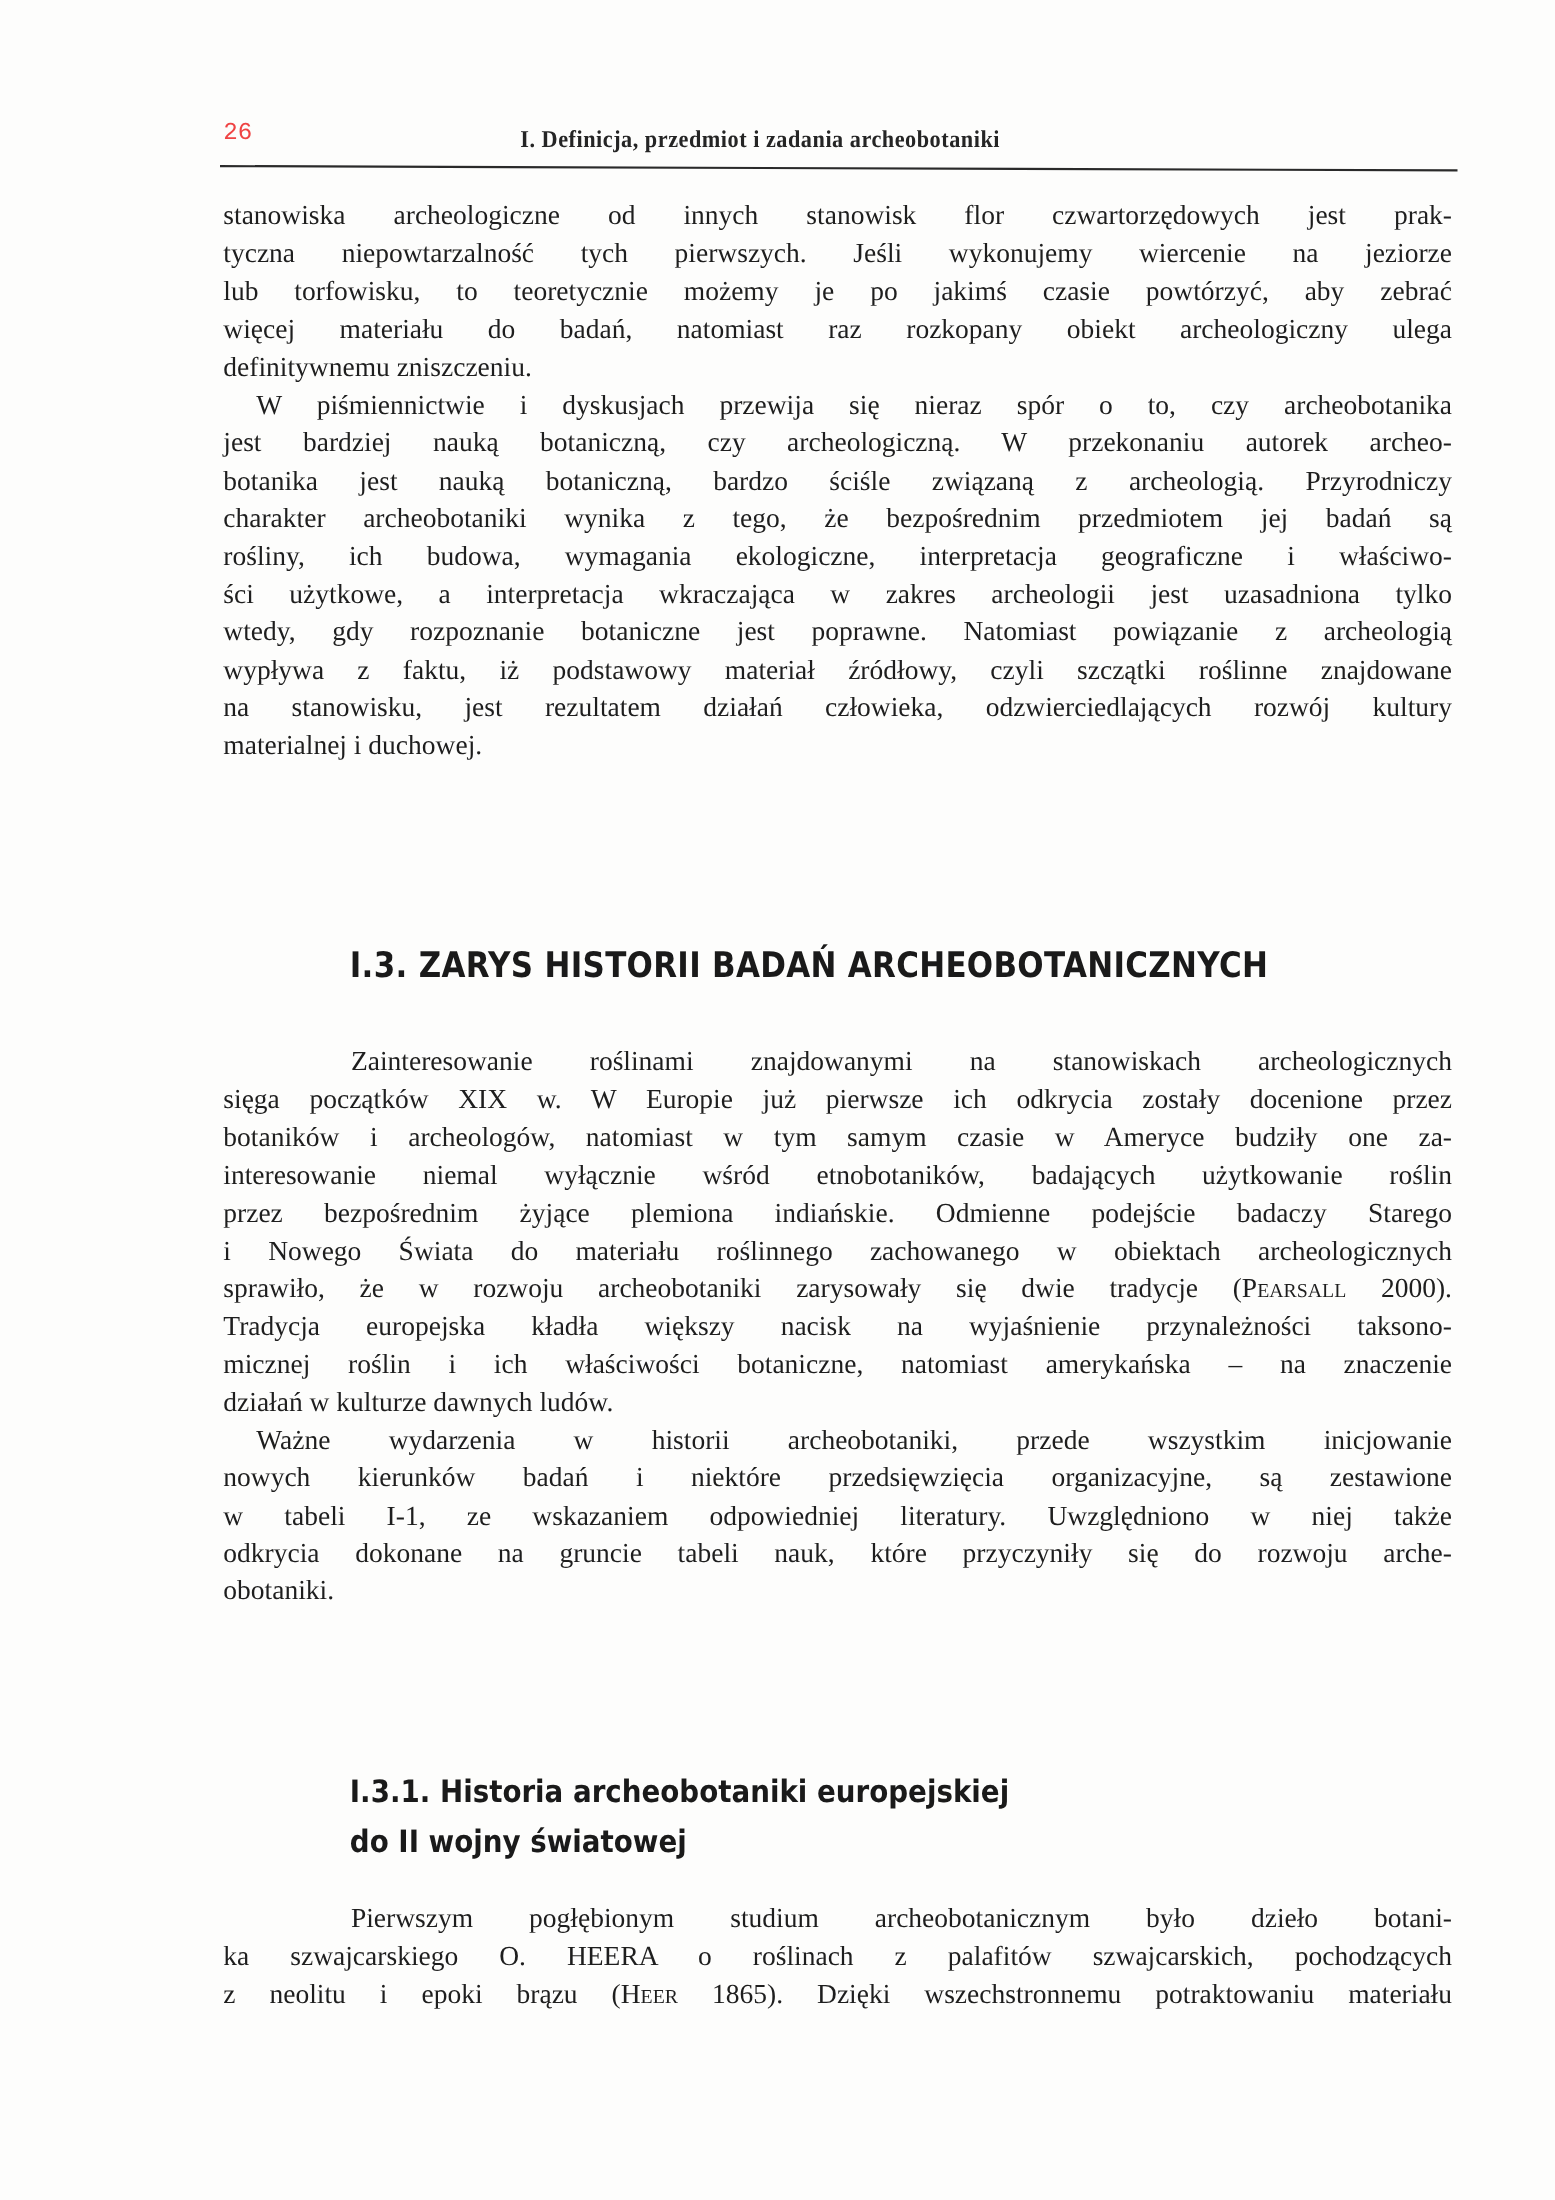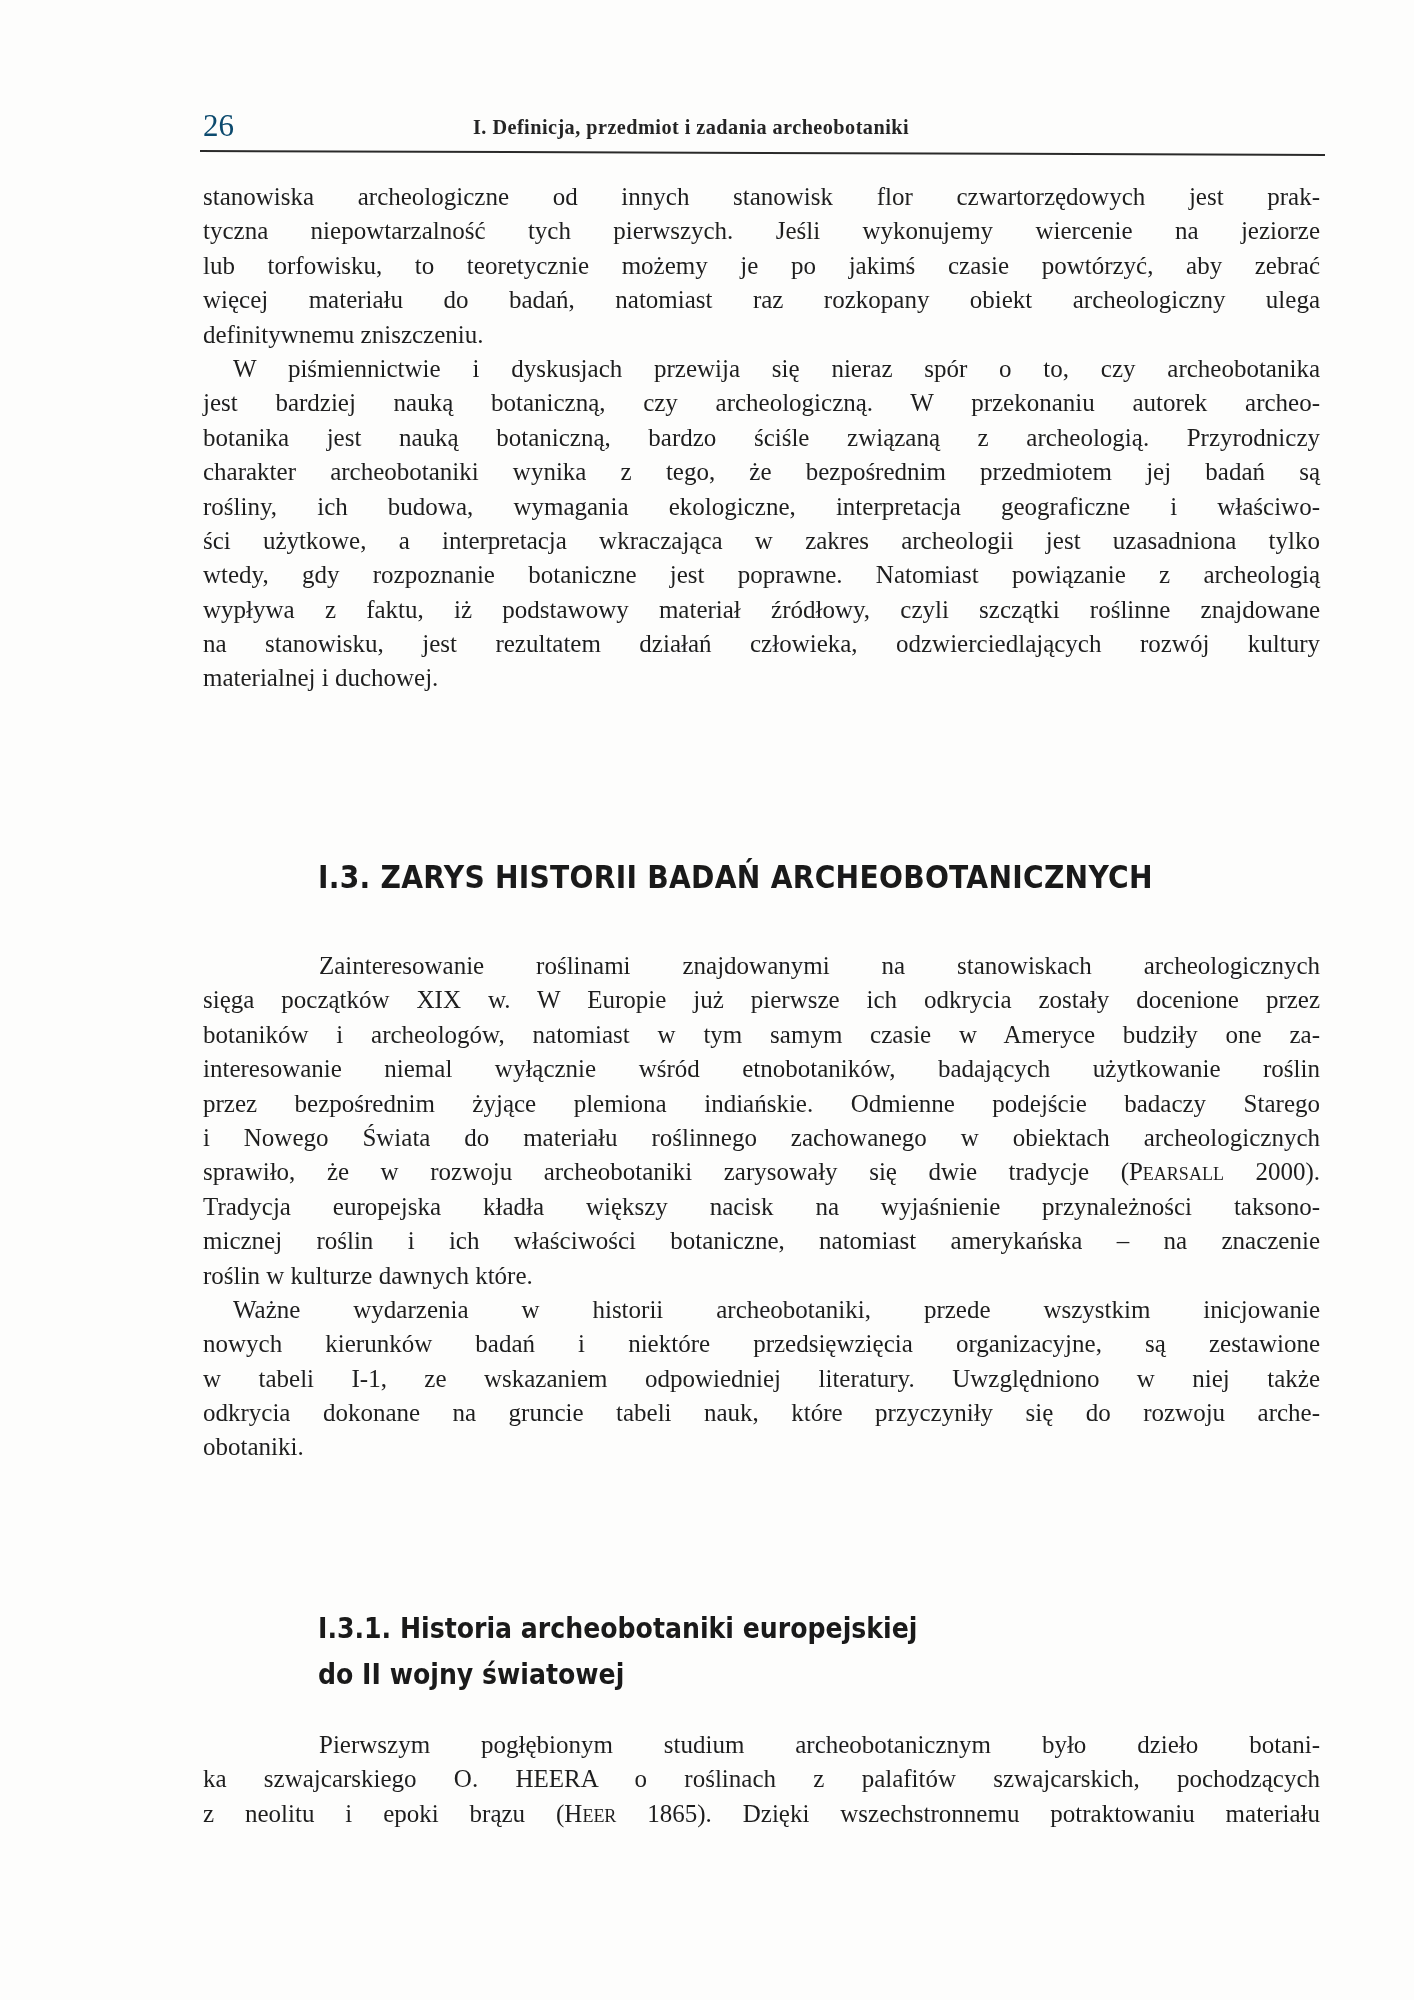--- a/index.html
+++ b/index.html
@@ -2,21 +2,21 @@
 <html><head>
 <meta charset="utf-8">
 <style>
   html, body { margin:0; padding:0; }
   body {
     width:1414px; height:2000px; background:#fdfdfc; position:relative; overflow:hidden;
     color:#1c1c1c;
   }
   .page { position:absolute; left:0; top:0; width:1414px; height:2000px; }
   .run-head { position:absolute; left:203px; top:108px; width:1122px; height:44px; }
-  .page-num { position:absolute; left:0; top:0; font-family:Liberation Serif, serif; font-size:31px; color:#0c4a6e; }
+  .page-num { position:absolute; left:0; top:0; font-family:Liberation Mono, monospace; font-size:22px; color:#ef4444; }
   .run-title { position:absolute; left:270px; top:6px; font-family:"Liberation Serif", serif; font-weight:bold; font-size:22px; letter-spacing:0.5px; color:#252525; transform:scaleX(0.92); transform-origin:left; }
   .rule { position:absolute; left:200px; top:150px; width:1125px; height:2px; background:#2a2a2a; transform:rotate(0.2deg); transform-origin:left; }
   .body-text {
     position:absolute; left:203px; width:1117px;
     font-family:"Liberation Serif", serif; font-size:25px; line-height:34.4px;
     text-align:justify; color:#1e1e1e;
   }
   .sc { font-variant:small-caps; }
   .h2 {
     position:absolute; left:318px; top:858px;
@@ -70,21 +70,21 @@
   <div class="body-text blk2">
     <span class="line ind2">Zainteresowanie roślinami znajdowanymi na stanowiskach archeologicznych</span>
     <span class="line">sięga początków XIX w. W Europie już pierwsze ich odkrycia zostały docenione przez</span>
     <span class="line">botaników i archeologów, natomiast w tym samym czasie w Ameryce budziły one za-</span>
     <span class="line">interesowanie niemal wyłącznie wśród etnobotaników, badających użytkowanie roślin</span>
     <span class="line">przez bezpośrednim żyjące plemiona indiańskie. Odmienne podejście badaczy Starego</span>
     <span class="line">i Nowego Świata do materiału roślinnego zachowanego w obiektach archeologicznych</span>
     <span class="line"><span>sprawiło, że w rozwoju archeobotaniki zarysowały się dwie tradycje (</span><span class="sc">Pearsall</span><span> 2000).</span></span>
     <span class="line">Tradycja europejska kładła większy nacisk na wyjaśnienie przynależności taksono-</span>
     <span class="line">micznej roślin i ich właściwości botaniczne, natomiast amerykańska – na znaczenie</span>
-    <span class="line last">roślin w kulturze dawnych które.</span>
+    <span class="line last">działań w kulturze dawnych ludów.</span>
     <span class="line ind1">Ważne wydarzenia w historii archeobotaniki, przede wszystkim inicjowanie</span>
     <span class="line">nowych kierunków badań i niektóre przedsięwzięcia organizacyjne, są zestawione</span>
     <span class="line">w tabeli I-1, ze wskazaniem odpowiedniej literatury. Uwzględniono w niej także</span>
     <span class="line">odkrycia dokonane na gruncie tabeli nauk, które przyczyniły się do rozwoju arche-</span>
     <span class="line last">obotaniki.</span>
   </div>
 
   <div class="h3">
     <div>I.3.1. Historia archeobotaniki europejskiej</div>
     <div>do II wojny światowej</div>

